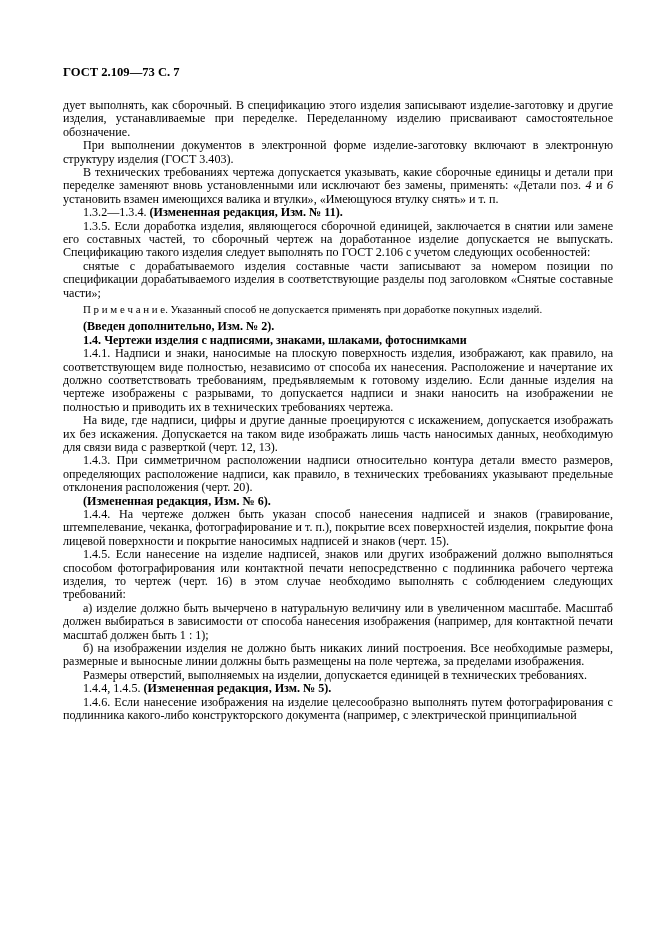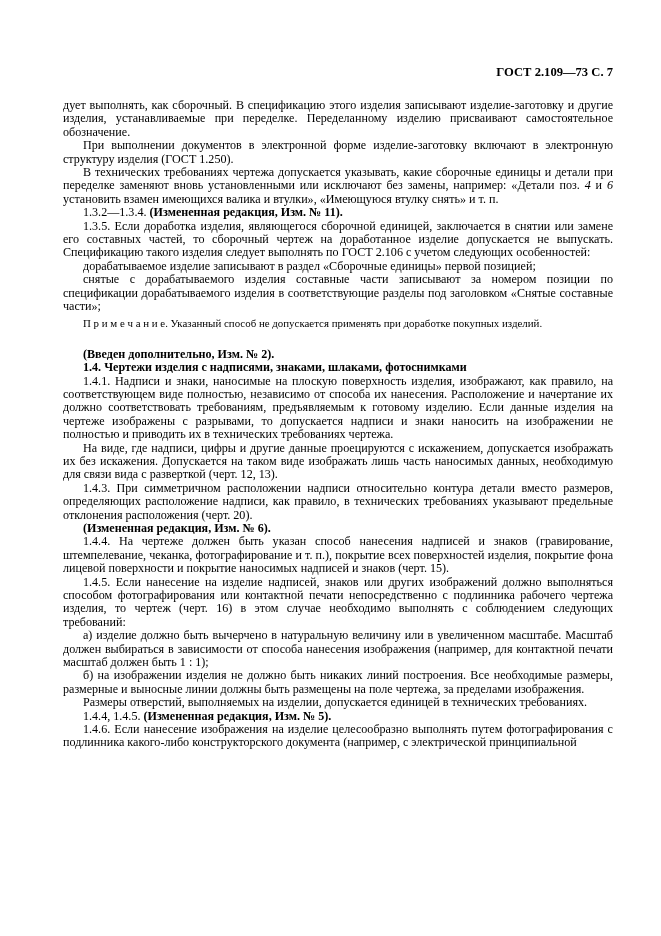--- a/index.html
+++ b/index.html
@@ -15,52 +15,50 @@
   .content{
     position:absolute;
     left:63px;
     top:66px;
     width:550px;
   }
   .doc-header{
     font-weight:bold;
     font-size:12.6px;
     line-height:13px;
-    text-align:right;
     margin:0 0 20px 0;
     white-space:nowrap;
   }
   .doc-body p{
     margin:0;
     font-size:12.1px;
     line-height:13.4px;
     text-align:justify;
   }
   .doc-body p.indent{ text-indent:20px; }
   .doc-body p.note{
     font-size:10.9px;
     line-height:13.2px;
-    margin:3px 0 18px 0;
+    margin:3px 0 4px 0;
   }
   .doc-body .b{ font-weight:bold; }
   .doc-body .i{ font-style:italic; }
 </style>
 </head>
 <body>
 
 <div class="page">
   <div class="content">
     <div class="doc-header">ГОСТ 2.109—73 С. 7</div>
     <div class="doc-body" id="doc-body">
         <p class=""><span>дует выполнять, как сборочный. В спецификацию этого изделия записывают изделие-заготовку и другие изделия, устанавливаемые при переделке. Переделанному изделию присваивают самостоятельное обозначение.</span></p>
-        <p class=" indent"><span>При выполнении документов в электронной форме изделие-заготовку включают в электронную структуру изделия (ГОСТ 1.250).</span></p>
-        <p class=" indent"><span>В технических требованиях чертежа допускается указывать, какие сборочные единицы и детали при переделке заменяют вновь установленными или исключают без замены, например: «Детали поз. </span><span class="i">4</span><span> и </span><span class="i">6</span><span> установить взамен имеющихся валика и втулки», «Имеющуюся втулку снять» и т. п.</span></p>
+        <p class=" indent"><span>При выполнении документов в электронной форме изделие-заготовку включают в электронную структуру изделия (ГОСТ 3.403).</span></p>
+        <p class=" indent"><span>В технических требованиях чертежа допускается указывать, какие сборочные единицы и детали при переделке заменяют вновь установленными или исключают без замены, применять: «Детали поз. </span><span class="i">4</span><span> и </span><span class="i">6</span><span> установить взамен имеющихся валика и втулки», «Имеющуюся втулку снять» и т. п.</span></p>
         <p class=" indent"><span>1.3.2—1.3.4. </span><span class="b">(Измененная редакция, Изм. № 11).</span></p>
         <p class=" indent"><span>1.3.5. Если доработка изделия, являющегося сборочной единицей, заключается в снятии или замене его составных частей, то сборочный чертеж на доработанное изделие допускается не выпускать. Спецификацию такого изделия следует выполнять по ГОСТ 2.106 с учетом следующих особенностей:</span></p>
-        <p class=" indent"><span>дорабатываемое изделие записывают в раздел «Сборочные единицы» первой позицией;</span></p>
         <p class=" indent"><span>снятые с дорабатываемого изделия составные части записывают за номером позиции по спецификации дорабатываемого изделия в соответствующие разделы под заголовком «Снятые составные части»;</span></p>
         <p class="note indent"><span>П р и м е ч а н и е.  Указанный способ не допускается применять при доработке покупных изделий.</span></p>
         <p class=" indent"><span class="b">(Введен дополнительно, Изм. № 2).</span></p>
         <p class=" indent"><span class="b">1.4. Чертежи изделия с надписями, знаками, шлаками, фотоснимками</span></p>
         <p class=" indent"><span>1.4.1. Надписи и знаки, наносимые на плоскую поверхность изделия, изображают, как правило, на соответствующем виде полностью, независимо от способа их нанесения. Расположение и начертание их должно соответствовать требованиям, предъявляемым к готовому изделию. Если данные изделия на чертеже изображены с разрывами, то допускается надписи и знаки наносить на изображении не полностью и приводить их в технических требованиях чертежа.</span></p>
         <p class=" indent"><span>На виде, где надписи, цифры и другие данные проецируются с искажением, допускается изображать их без искажения. Допускается на таком виде изображать лишь часть наносимых данных, необходимую для связи вида с разверткой (черт. 12, 13).</span></p>
         <p class=" indent"><span>1.4.3. При симметричном расположении надписи относительно контура детали вместо размеров, определяющих расположение надписи, как правило, в технических требованиях указывают предельные отклонения расположения (черт. 20).</span></p>
         <p class=" indent"><span class="b">(Измененная редакция, Изм. № 6).</span></p>
         <p class=" indent"><span>1.4.4. На чертеже должен быть указан способ нанесения надписей и знаков (гравирование, штемпелевание, чеканка, фотографирование и т. п.), покрытие всех поверхностей изделия, покрытие фона лицевой поверхности и покрытие наносимых надписей и знаков (черт. 15).</span></p>
         <p class=" indent"><span>1.4.5. Если нанесение на изделие надписей, знаков или других изображений должно выполняться способом фотографирования или контактной печати непосредственно с подлинника рабочего чертежа изделия, то чертеж (черт. 16) в этом случае необходимо выполнять с соблюдением следующих требований:</span></p>

